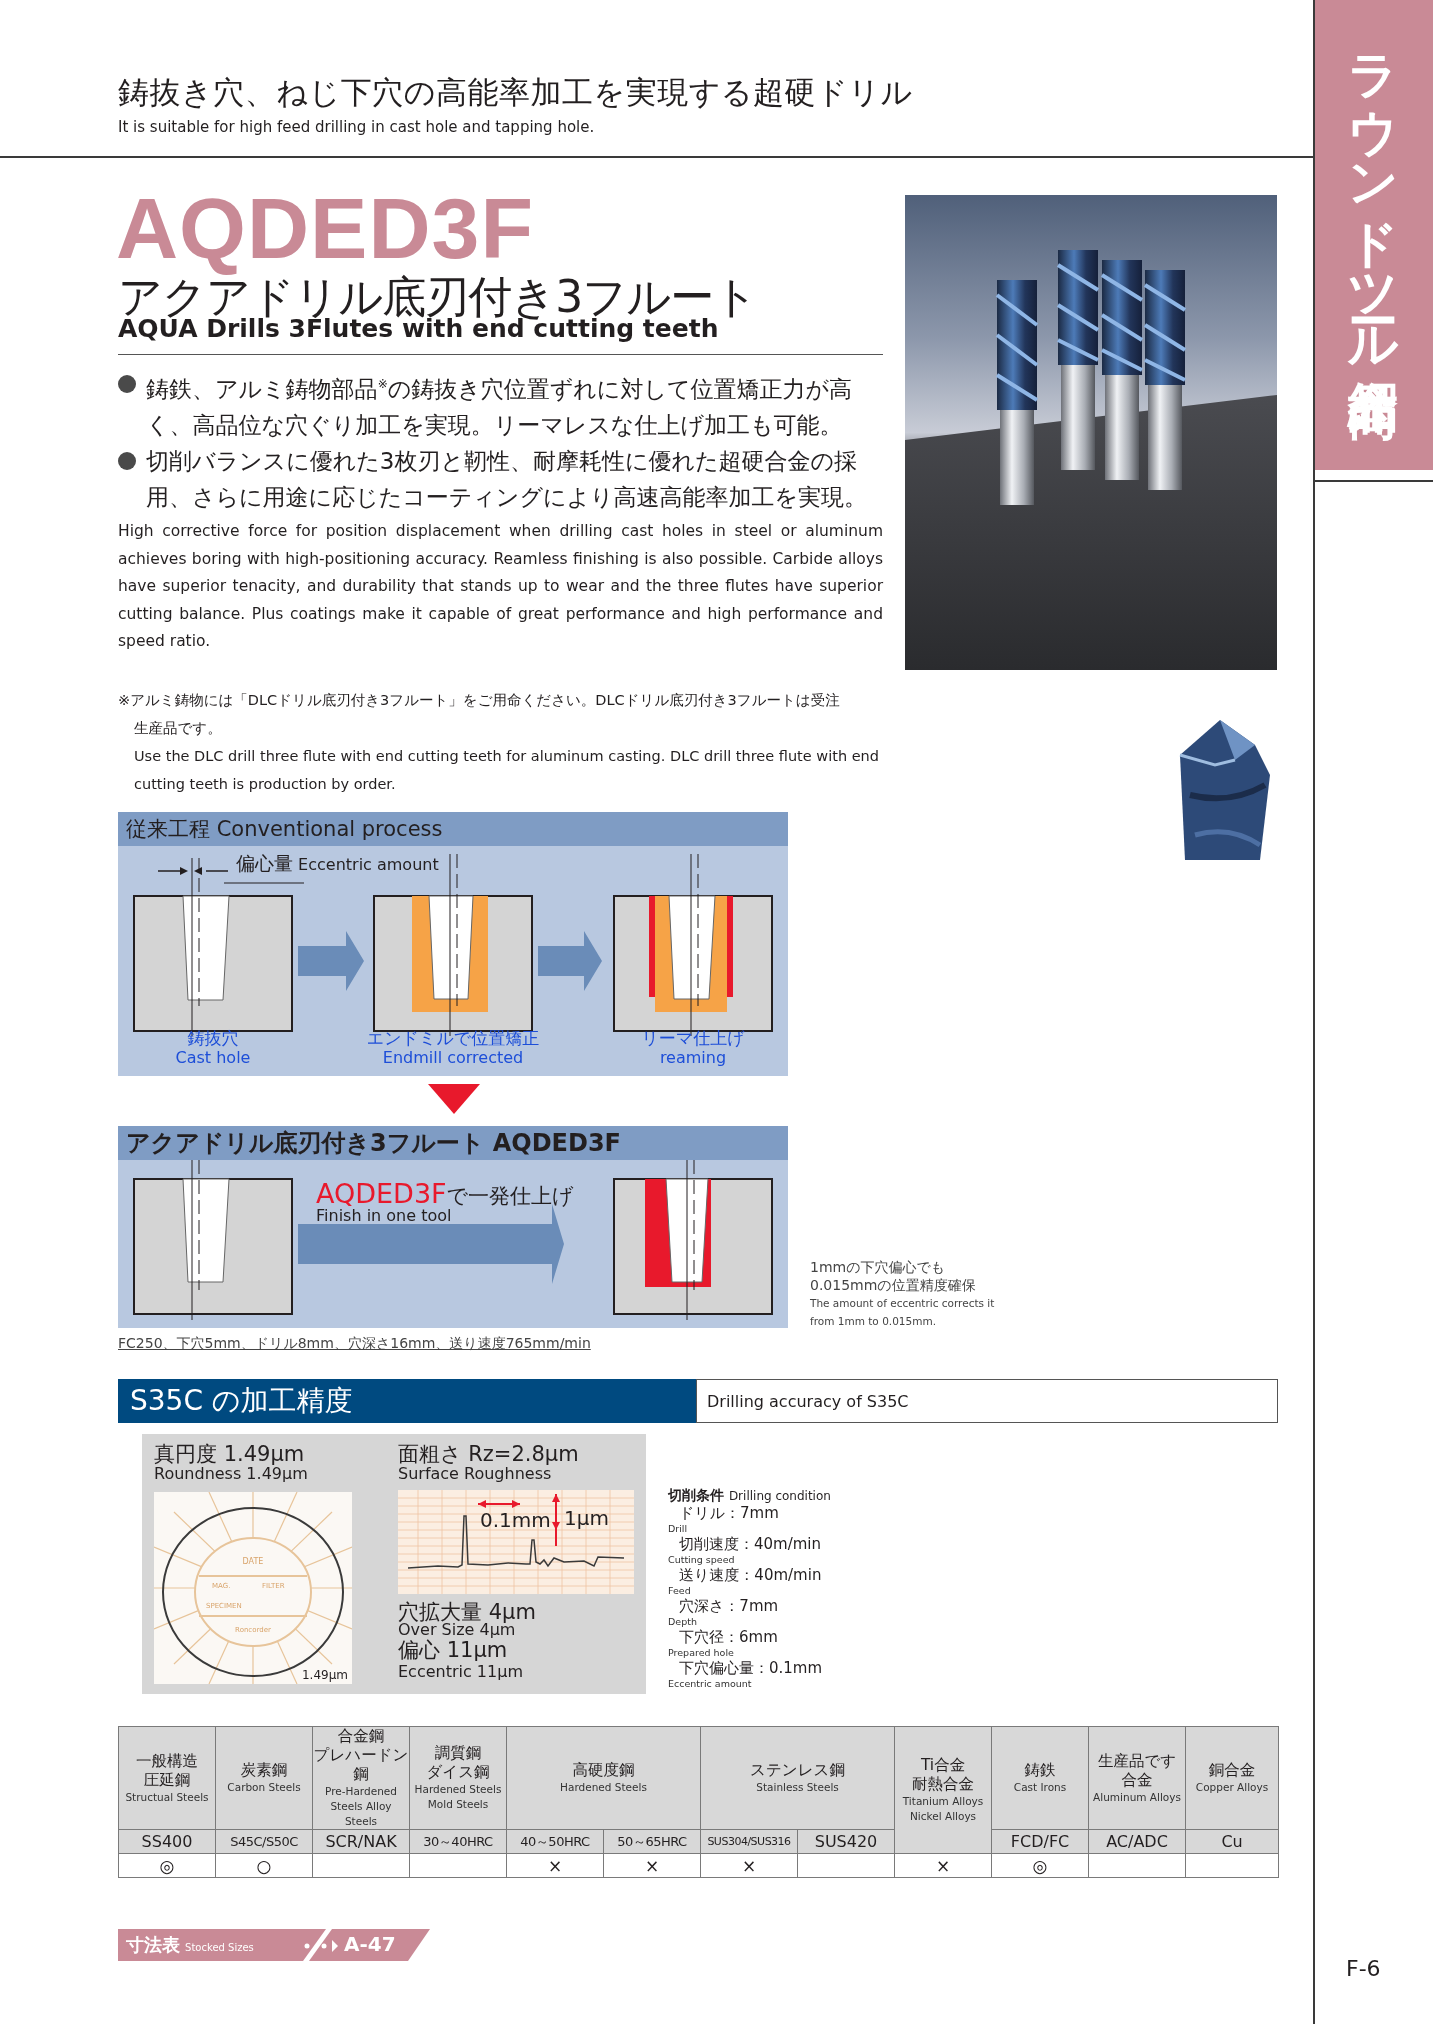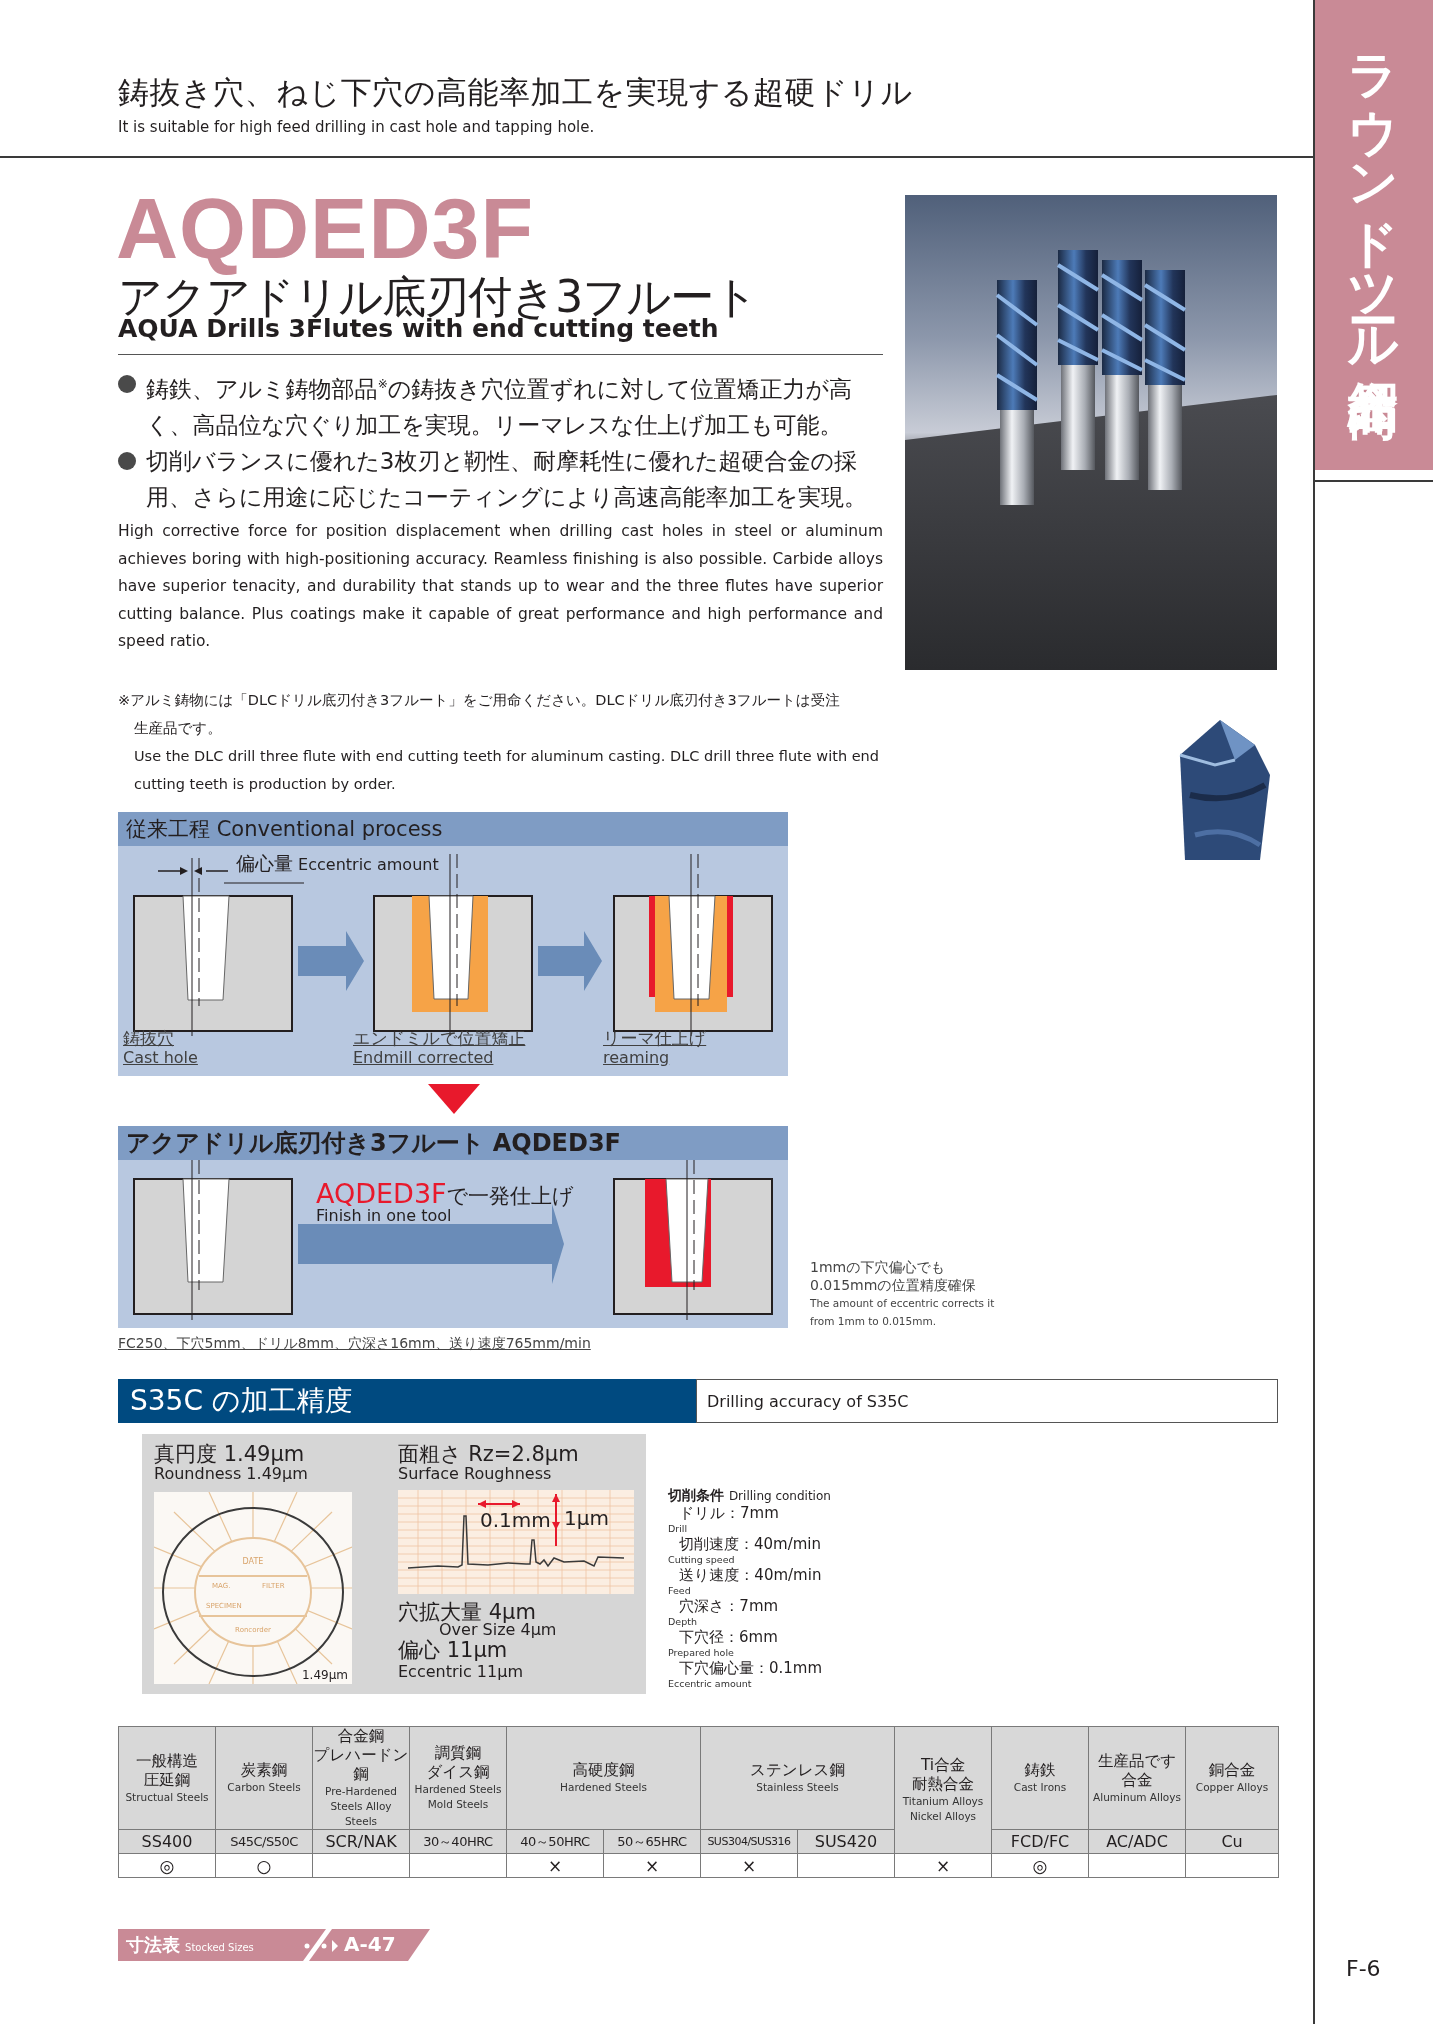--- a/index.html
+++ b/index.html
@@ -36,21 +36,21 @@
   .note .indent { padding-left: 16px; }
 
   
   .photo-main { left: 905px; top: 195px; width: 372px; height: 475px; background: linear-gradient(180deg, #50607a 0%, #8c97ab 30%, #c8ccd6 50%, #6b6d72 56%, #3e3f43 100%); overflow: hidden; }
   .photo-bottom { left: 1160px; top: 715px; width: 115px; height: 145px; overflow: hidden; }
 
   
   .panel { background: #b8c8e0; }
   .panel-hdr { background: #7f9cc4; height: 34px; padding-left: 8px; font-size: 21px; color: #231f20; display: flex; align-items: center; white-space: nowrap; }
   .panel-hdr.bold { font-weight: bold; font-size: 24px; }
-  .caption { font-size: 17px; text-align: left; line-height: 20px; color: #404040; position: absolute; text-decoration: underline; }
+  .caption { font-size: 17px; text-align: center; line-height: 20px; color: #1d4ed8; position: absolute; }
   .caption .en { font-size: 16px; }
   .footnote { left: 118px; top: 1335px; font-size: 14px; color: #444; white-space: nowrap; text-decoration: underline; }
 
   .side-note { left: 810px; top: 1258px; width: 220px; color: #444; }
   .side-note .l1 { font-size: 14px; line-height: 18px; }
   .side-note .l2 { font-size: 10.5px; line-height: 18px; }
 
   
   .s35-bar { left: 118px; top: 1379px; width: 578px; height: 44px; background: #004a80; color: #fff; font-size: 28px; padding-left: 12px; display: flex; align-items: center; }
   .s35-en { left: 696px; top: 1379px; width: 582px; height: 44px; border: 1.5px solid #555; font-size: 16px; padding-left: 10px; display: flex; align-items: center; }
@@ -311,21 +311,21 @@
       <polygon points="122,14 114,10 114,18" fill="#e8192c"></polygon>
       <line x1="158" y1="4" x2="158" y2="56" stroke="#e8192c" stroke-width="2"></line>
       <polygon points="158,4 154,12 162,12" fill="#e8192c"></polygon>
       <polygon points="158,40 154,32 162,32" fill="#e8192c"></polygon>
     </svg>
     <div class="abs" style="left:82px; top:18px; font-size:20px;">0.1mm</div>
     <div class="abs" style="left:166px; top:16px; font-size:20px;">1μm</div>
   </div>
 
   <div class="meas-title" style="left:256px; top:166px;">穴拡大量 4μm</div>
-  <div class="meas-sub" style="left:256px; top:186px;margin-left:41px;">Over Size 4μm</div>
+  <div class="meas-sub" style="left:256px; top:186px;">Over Size 4μm</div>
   <div class="meas-title" style="left:256px; top:204px;">偏心 11μm</div>
   <div class="meas-sub" style="left:256px; top:228px;">Eccentric 11μm</div>
 </div>
 
 <div class="abs cond">
   <div class="h"><span style="font-size:14px; font-weight:bold;">切削条件</span> <span>Drilling condition</span></div>
   <div class="v">ドリル：7mm</div>
   <div class="e">Drill</div>
   <div class="v">切削速度：40m/min</div>
   <div class="e">Cutting speed</div>

